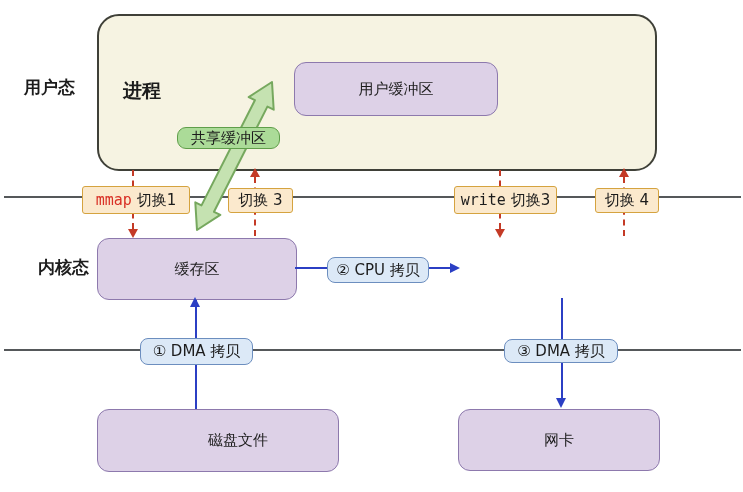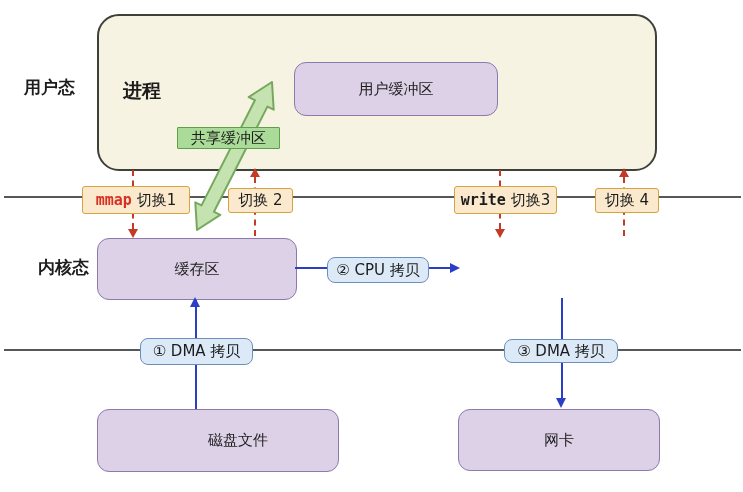--- a/index.html
+++ b/index.html
@@ -21,22 +21,22 @@
                background:var(--cream-fill);border:2px solid var(--dark-border);
                border-radius:22px;z-index:0;}
   .process-title{position:absolute;left:123px;top:78px;font-size:19px;font-weight:bold;z-index:2;}
   .pbox{position:absolute;background:var(--purple-fill);border:1.6px solid var(--purple-border);
         border-radius:12px;display:flex;align-items:center;justify-content:center;
         font-size:15px;z-index:2;}
   .tag{position:absolute;display:flex;align-items:center;justify-content:center;
        font-size:15px;z-index:5;white-space:nowrap;}
   .tag.orange{background:var(--orange-fill);border:1.6px solid var(--orange-border);border-radius:3px;}
   .tag.blue{background:var(--blue-fill);border:1.6px solid var(--blue-border);border-radius:8px;}
-  .tag.green{background:var(--green-fill);border:1.6px solid var(--green-border);border-radius:1px;z-index:4;}
-  .syscall{font-family:"DejaVu Sans Mono",monospace;font-weight:bold;margin-right:5px;}
+  .tag.green{background:var(--green-fill);border:1.6px solid var(--green-border);border-radius:9px;z-index:4;}
+  .syscall{font-family:"DejaVu Sans Mono",monospace;font-weight:normal;margin-right:5px;}
   .syscall.red{color:var(--syscall-red);}
   .vdash{position:absolute;width:0;border-left:2px dashed var(--red-arrow);z-index:2;}
   .bline{position:absolute;z-index:2;}
   .bline.h{height:0;border-top:2px solid var(--blue-line);}
   .bline.v{width:0;border-left:2px solid var(--blue-line);}
   .tri{position:absolute;width:0;height:0;z-index:2;}
   .tri.red-down{border-left:5px solid transparent;border-right:5px solid transparent;border-top:9px solid var(--red-arrow);}
   .tri.red-up{border-left:5px solid transparent;border-right:5px solid transparent;border-bottom:9px solid var(--red-arrow);}
   .tri.blue-right{border-top:5px solid transparent;border-bottom:5px solid transparent;border-left:10px solid var(--blue-line);}
   .tri.blue-up{border-left:5.5px solid transparent;border-right:5.5px solid transparent;border-bottom:10px solid var(--blue-line);}
@@ -89,21 +89,21 @@
   <div class="tri red-down" style="left:495px;top:229px;"></div>
 
   <div class="vdash" style="left:623px;top:177px;height:59px;"></div>
   <div class="tri red-up" style="left:619px;top:168px;"></div>
 
   <div class="tag orange" style="left:82px;top:186px;width:106px;height:26px;">
     <span class="syscall red">mmap</span>
     <span>切换1</span>
   </div>
   <div class="tag orange" style="left:228px;top:188px;width:63px;height:23px;">
-    <span>切换 2</span>
+    <span>切换 3</span>
   </div>
   <div class="tag orange" style="left:454px;top:186px;width:101px;height:26px;">
     <span class="syscall">write</span>
     <span>切换3</span>
   </div>
   <div class="tag orange" style="left:595px;top:188px;width:62px;height:23px;">
     <span>切换 4</span>
   </div>
 
   <div class="bline v" style="left:195px;top:300px;height:109px;"></div>

